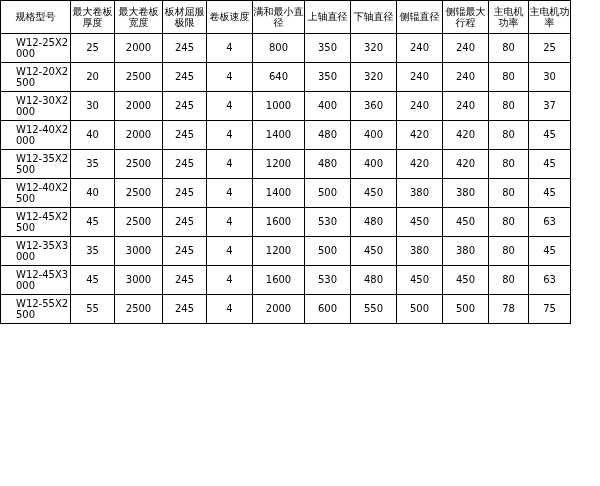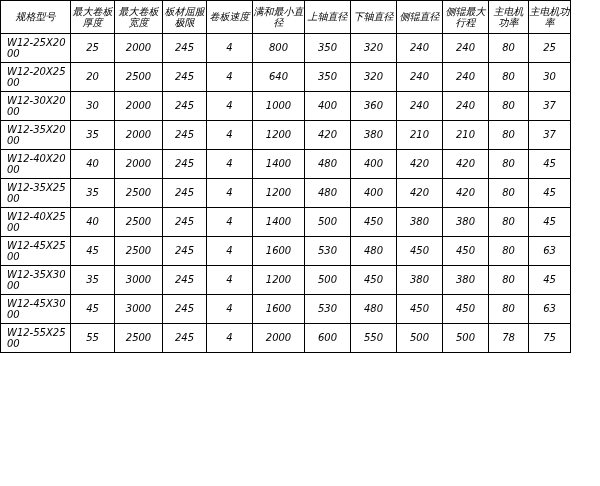--- a/index.html
+++ b/index.html
@@ -11,21 +11,20 @@
     width: 600px;
     height: 486px;
     font-family: "DejaVu Sans", "Liberation Sans", sans-serif;
     color: #000000;
     overflow: hidden;
   }
   #spec-table {
     width: 500px;
     border-collapse: collapse;
     table-layout: fixed;
-    font-style: italic;
   }
   #spec-table th,
   #spec-table td {
     border: 1px solid #000000;
     font-size: 10px;
     line-height: 1.15;
     text-align: center;
     vertical-align: middle;
     padding: 0;
     word-break: break-all;
@@ -34,21 +33,21 @@
   #spec-table thead th {
     font-weight: normal;
     height: 30px;
     padding: 1px 0;
   }
   #spec-table tbody td {
     height: 28px;
   }
   #spec-table tbody td.model {
     text-align: left;
-    padding-left: 6px;
+    padding-left: 15px;
     word-break: break-all;
   }
   col.c0 { width: 70px; }
   col.c1 { width: 44px; }
   col.c2 { width: 48px; }
   col.c3 { width: 44px; }
   col.c4 { width: 46px; }
   col.c5 { width: 52px; }
   col.c6 { width: 46px; }
   col.c7 { width: 46px; }
@@ -128,34 +127,20 @@
         <td>4</td>
         <td>1000</td>
         <td>400</td>
         <td>360</td>
         <td>240</td>
         <td>240</td>
         <td>80</td>
         <td>37</td>
       </tr>
       <tr>
-        <td class="model">W12-35X2000</td>
-        <td>35</td>
-        <td>2000</td>
-        <td>245</td>
-        <td>4</td>
-        <td>1200</td>
-        <td>420</td>
-        <td>380</td>
-        <td>210</td>
-        <td>210</td>
-        <td>80</td>
-        <td>37</td>
-      </tr>
-      <tr>
         <td class="model">W12-40X2000</td>
         <td>40</td>
         <td>2000</td>
         <td>245</td>
         <td>4</td>
         <td>1400</td>
         <td>480</td>
         <td>400</td>
         <td>420</td>
         <td>420</td>

